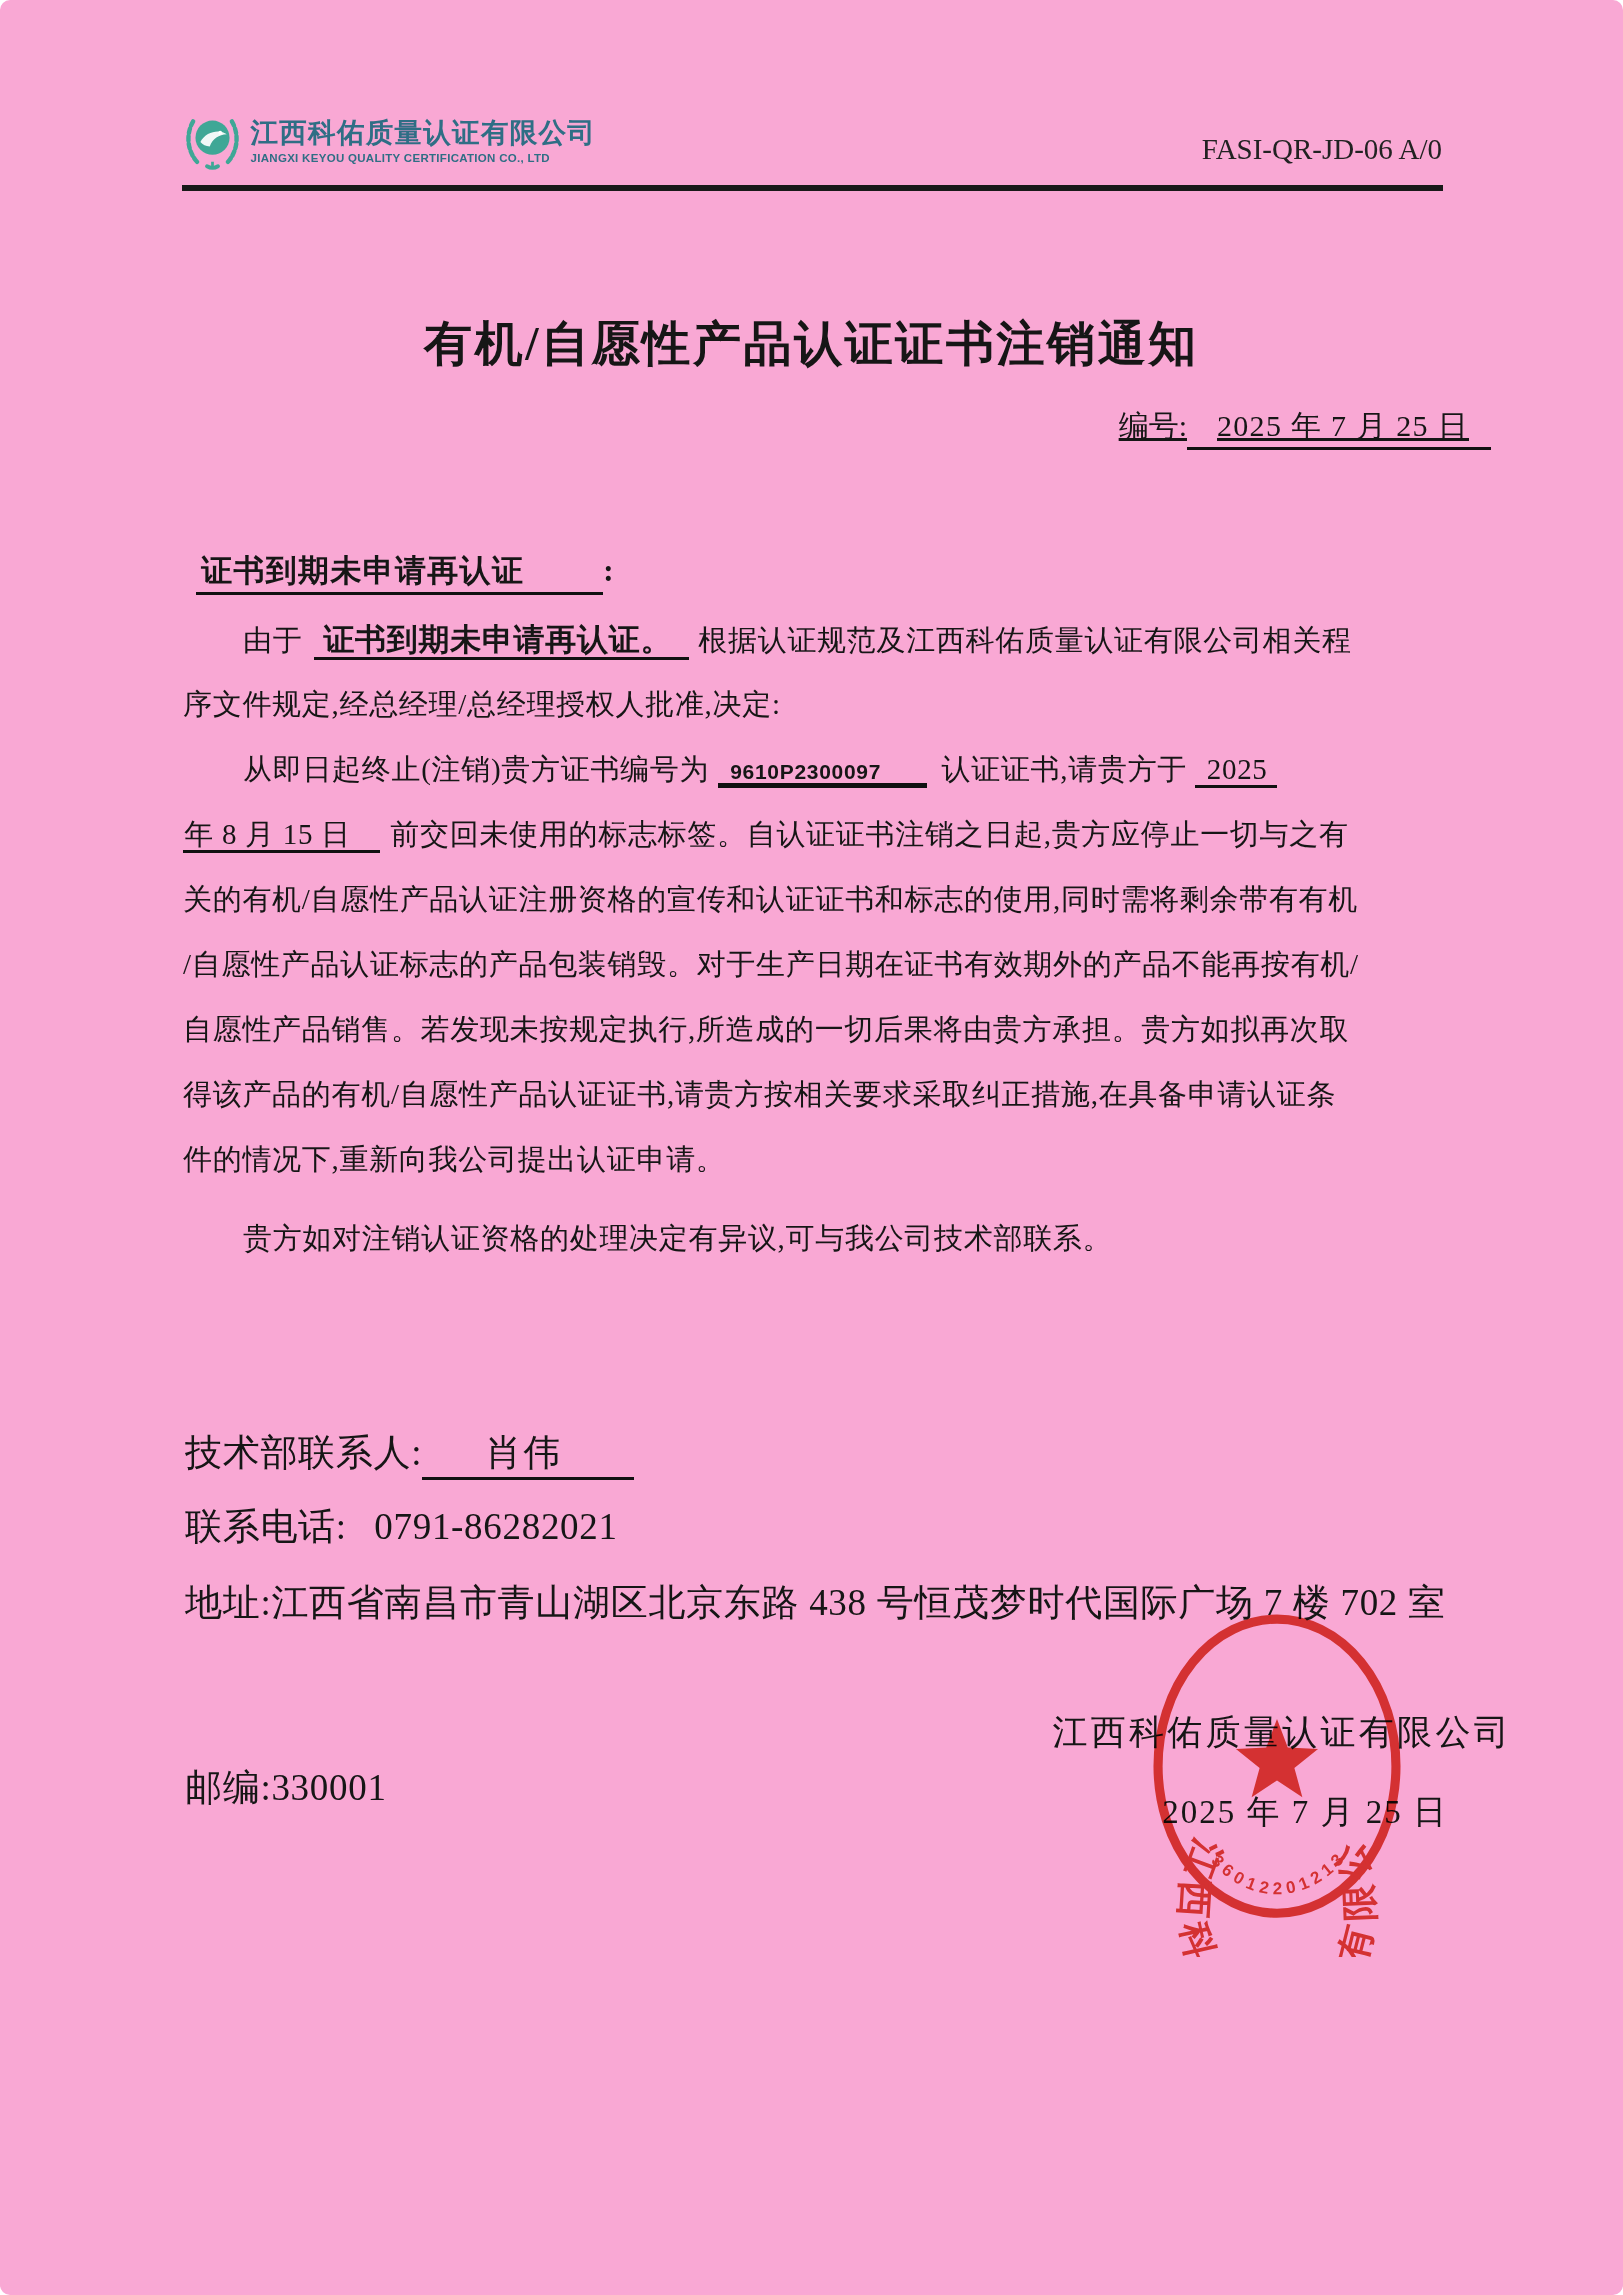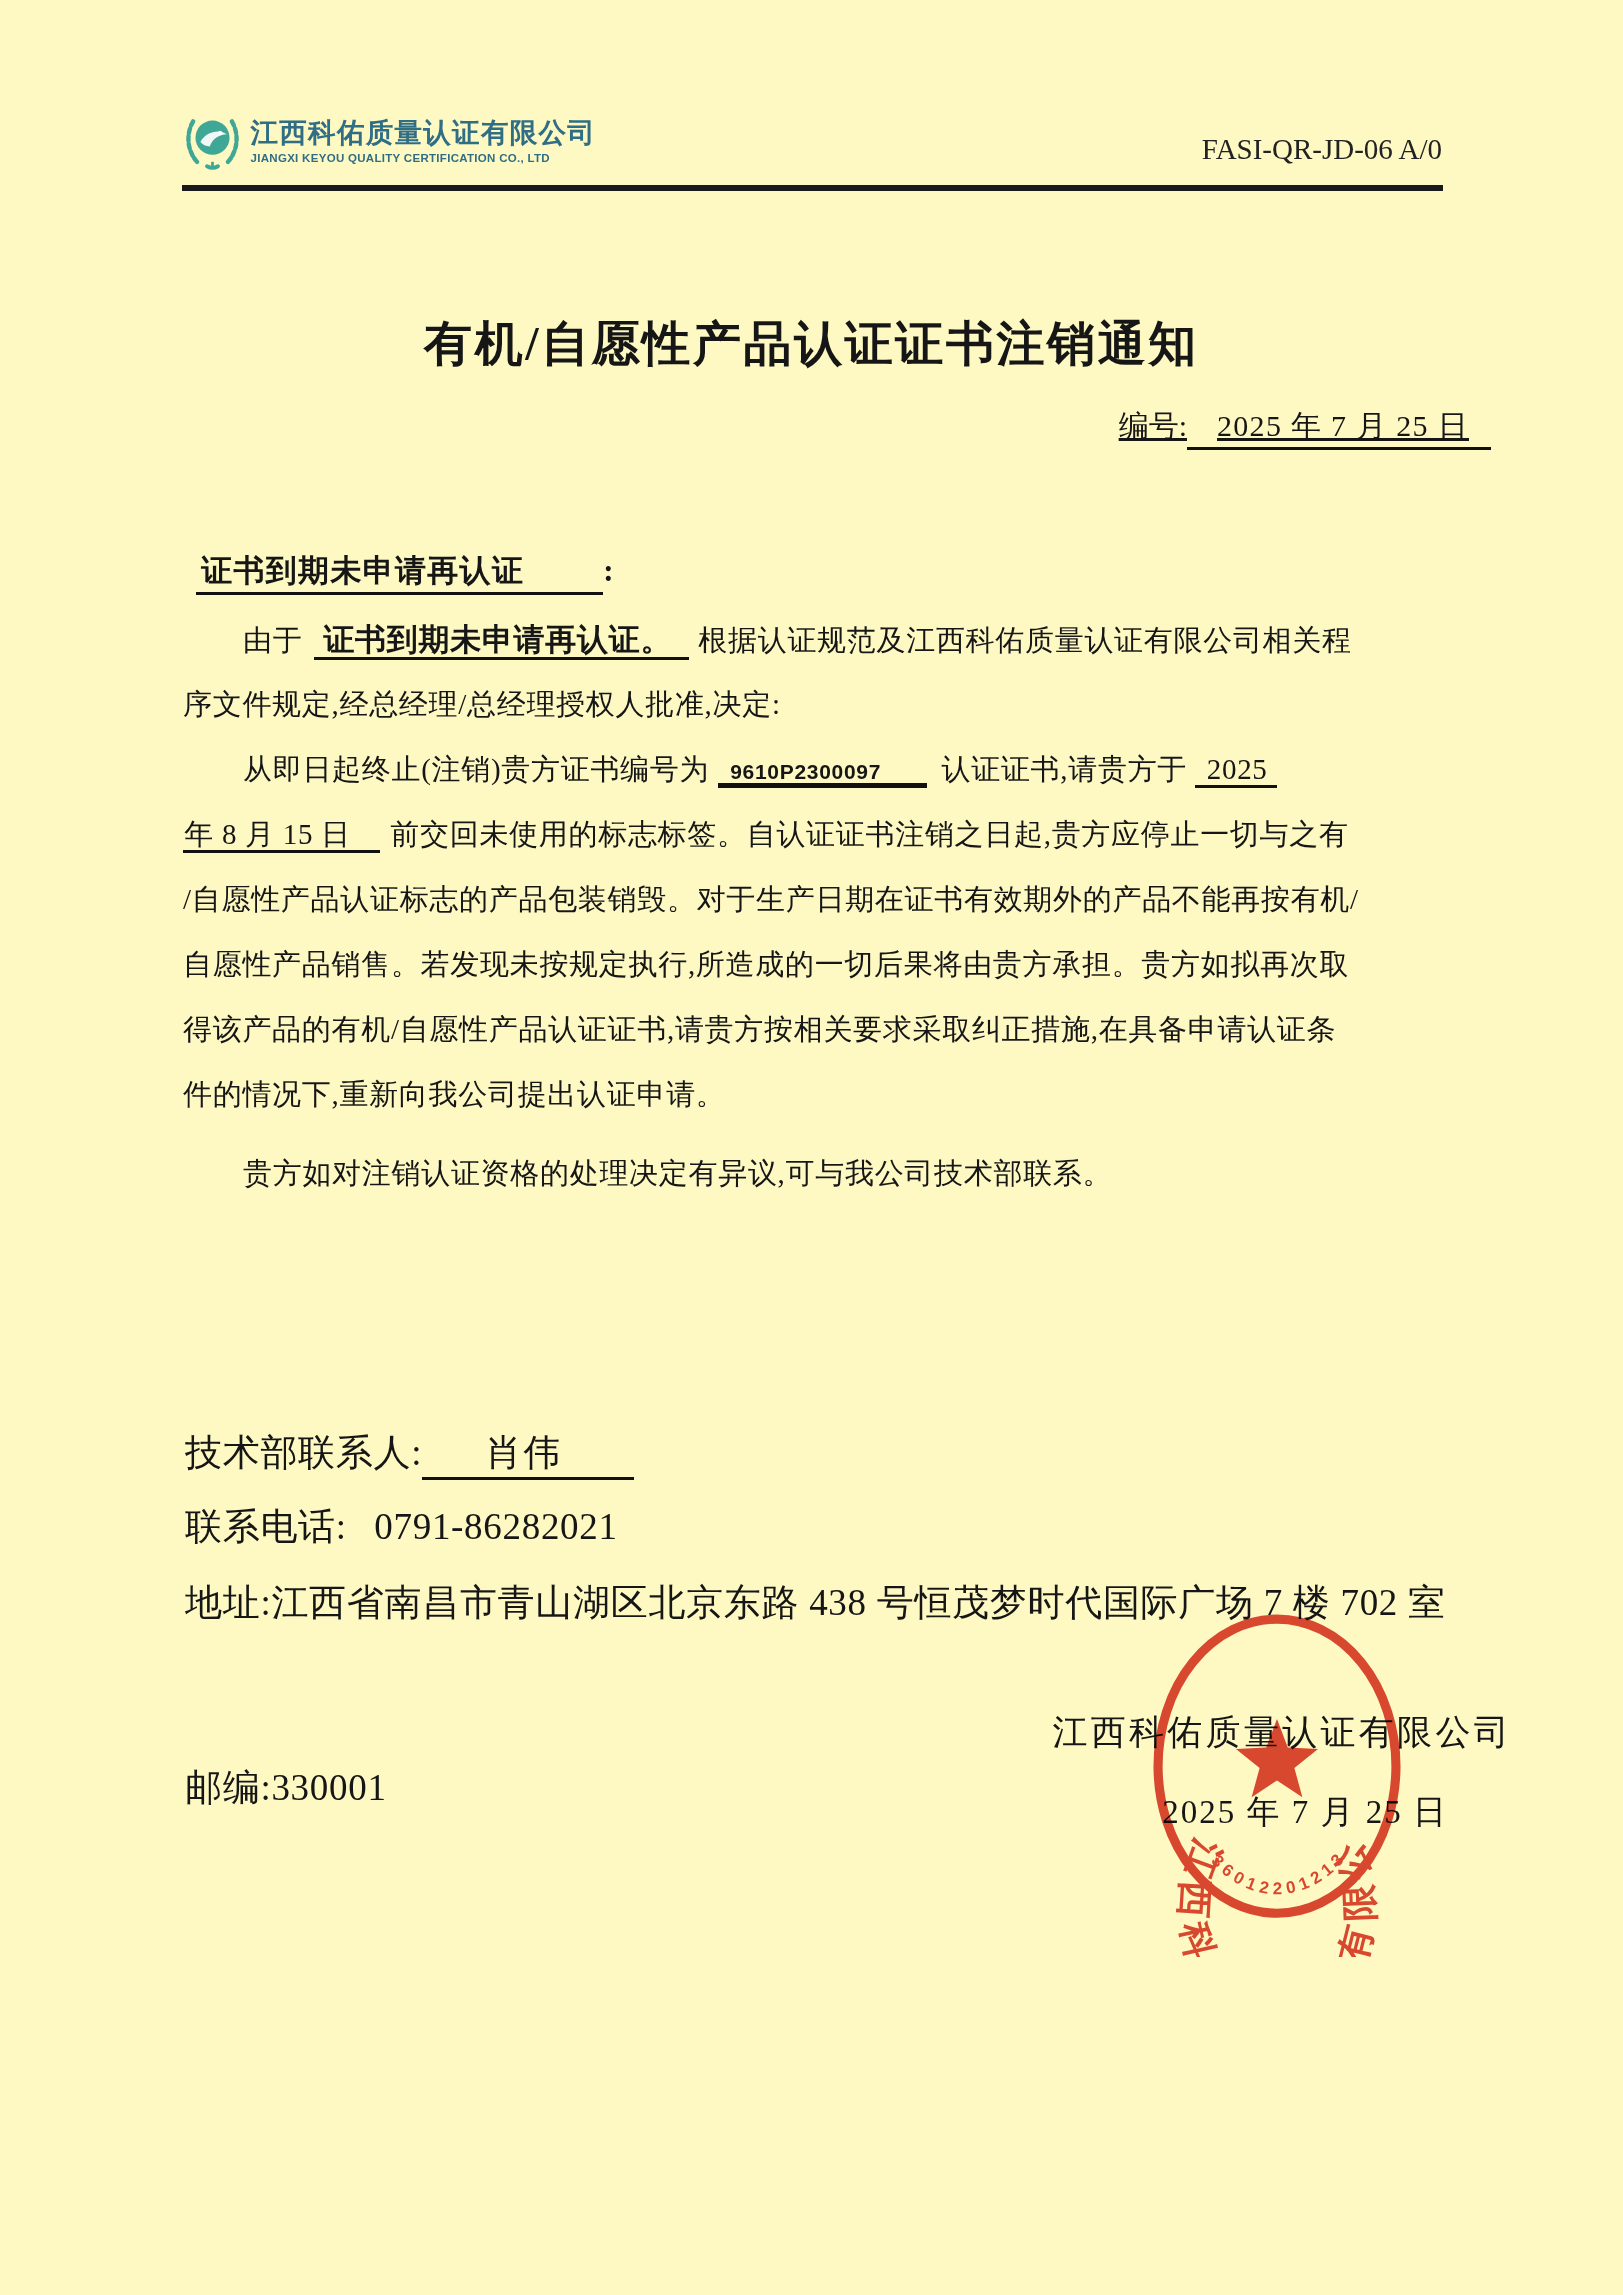--- a/index.html
+++ b/index.html
@@ -1,22 +1,23 @@
 <!DOCTYPE html>
 <html style="font-size:10.5px"><head>
 <meta charset="utf-8">
 <style>
   html,body{margin:0;padding:0;background:#ffffff;}
   .page{
     position:relative;
     width:1623px;height:2295px;
-    background:#fef9c3;
+    background:#f9a8d4;
     font-family:"Liberation Serif", serif;
     color:#161616;
     overflow:hidden;
+    border-radius:10px;
   }
   
   .logo{position:absolute;left:185px;top:110px;display:flex;align-items:center;gap:10.5px;}
   .logo-text{display:flex;flex-direction:column;line-height:1.05;}
   .logo-cn{font-family:"Liberation Sans",sans-serif;font-weight:bold;font-size:27.5px;color:#2F6E85;letter-spacing:1.3px;}
   .logo-en{font-family:"Liberation Sans",sans-serif;font-weight:bold;font-size:11.5px;color:#2F6E85;letter-spacing:0.3px;margin-top:3.9px;}
   .doccode{position:absolute;top:133px;right:181px;font-size:29px;color:#222;}
   .rule{position:absolute;left:182px;top:185px;width:1261px;height:5.9px;background:#191919;}
   
   .title{position:absolute;left:0;top:312px;width:100%;text-align:center;
@@ -78,20 +79,21 @@
 
   <div class="recipient">
     <span class="u">证书到期未申请再认证</span><span>:</span>
   </div>
 
   <div class="body">
     <div class="bl ind"><span>由于</span><span class="hl">证书到期未申请再认证。</span><span>根据认证规范及江西科佑质量认证有限公司相关程</span></div>
     <div class="bl">序文件规定,经总经理/总经理授权人批准,决定:</div>
     <div class="bl ind"><span>从即日起终止(注销)贵方证书编号为</span><span class="cert">9610P2300097</span><span>认证证书,请贵方于</span><span class="uy">2025</span></div>
     <div class="bl"><span class="ud">年 8 月 15 日</span><span>前交回未使用的标志标签。自认证证书注销之日起,贵方应停止一切与之有</span></div>
+    <div class="bl">关的有机/自愿性产品认证注册资格的宣传和认证证书和标志的使用,同时需将剩余带有有机</div>
     <div class="bl">/自愿性产品认证标志的产品包装销毁。对于生产日期在证书有效期外的产品不能再按有机/</div>
     <div class="bl">自愿性产品销售。若发现未按规定执行,所造成的一切后果将由贵方承担。贵方如拟再次取</div>
     <div class="bl">得该产品的有机/自愿性产品认证证书,请贵方按相关要求采取纠正措施,在具备申请认证条</div>
     <div class="bl">件的情况下,重新向我公司提出认证申请。</div>
     <div class="bl ind l10">贵方如对注销认证资格的处理决定有异议,可与我公司技术部联系。</div>
   </div>
 
   <div class="crow" style="top:1428px;">
     <span>技术部联系人:</span><span class="u">肖伟</span>
   </div>

